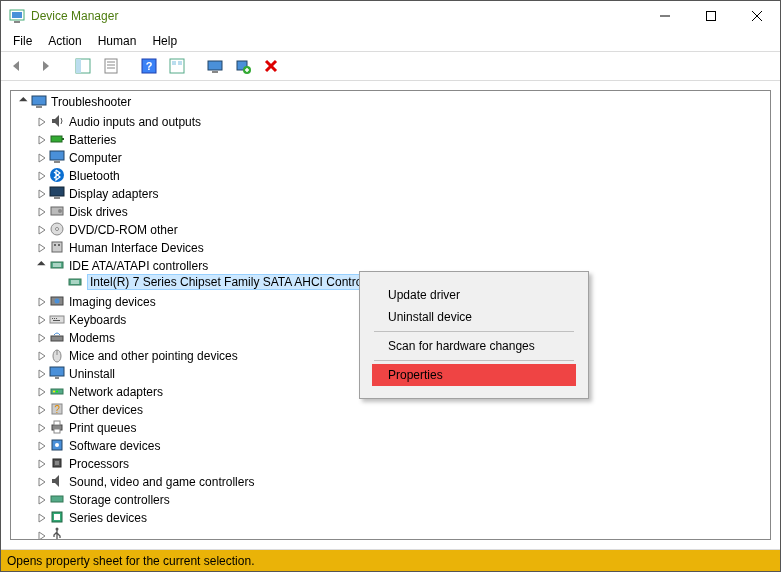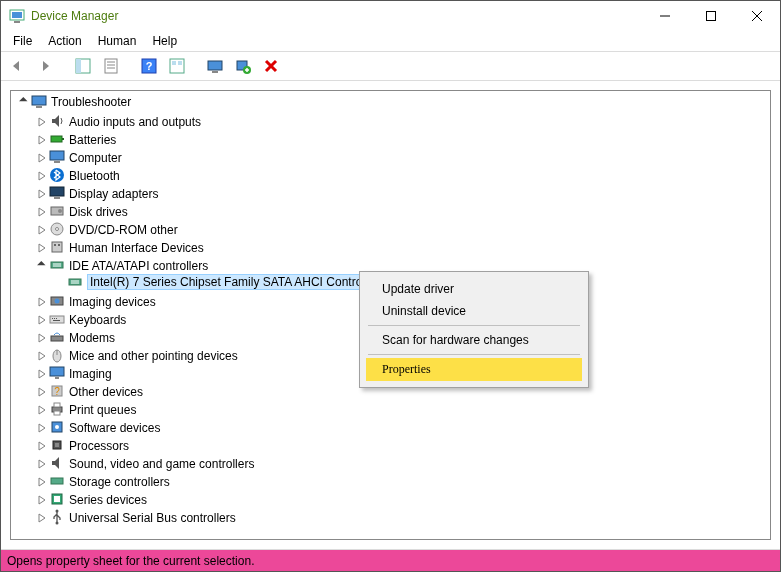--- a/index.html
+++ b/index.html
@@ -110,42 +110,41 @@
   .indent-2 { padding-left: 24px; align-items: flex-end; }
   .indent-3 { padding-left: 42px; }
   
   .context-menu {
     position:absolute;
     left:358px; top:270px;
     width:230px;
     background:#f0f0f0;
     border:1px solid #a0a0a0;
     box-shadow: 3px 3px 4px rgba(0,0,0,0.25);
-    padding:6px;
+    padding:12px;
     font-size:12px;
     z-index:10;
   }
   .cm-item {
     padding: 4px 16px;
   }
   .cm-item.highlight {
-    background:#fde047;
-    font-family:Liberation Serif, serif;
+    background:#ef4444;
   }
   .cm-sep {
     height:1px; background:#c0c0c0; margin:3px 2px;
   }
   
   .statusbar {
     height:22px;
     border-top:1px solid #dcdcdc;
     display:flex;align-items:center;
     padding:0 6px;
     font-size:12px;
-    background:#ec4899;
+    background:#eab308;
   }
 </style>
 </head>
 <body>
 
 <div class="titlebar">
   <span class="app-icon">
     <svg viewBox="0 0 16 16">
         <rect x="1" y="2" width="14" height="10" fill="#fff" stroke="#4a7"></rect>
         <rect x="3" y="4" width="10" height="6" fill="#4a90d9"></rect>
@@ -433,21 +432,34 @@
         <div class="node indent-2">
           <span class="expander">
             <svg width="10" height="10">
               <path d="M2 1 L8 5 L2 9 Z" fill="none" stroke="#808080"></path>
             </svg>
           </span>
           <span class="node-icon"><svg viewBox="0 0 16 16">
               <rect x="1" y="2" width="14" height="9" fill="#4a90d9" stroke="#246"></rect>
               <rect x="6" y="12" width="4" height="2" fill="#888"></rect>
             </svg></span>
-          <span class="node-label">Imaging</span>
+          <span class="node-label">Uninstall</span>
+        </div>
+        <div class="node indent-2">
+          <span class="expander">
+            <svg width="10" height="10">
+              <path d="M2 1 L8 5 L2 9 Z" fill="none" stroke="#808080"></path>
+            </svg>
+          </span>
+          <span class="node-icon"><svg viewBox="0 0 16 16">
+              <rect x="2" y="6" width="12" height="5" fill="#5a8" stroke="#375"></rect>
+              <circle cx="5" cy="8.5" r="1" fill="#ff0"></circle>
+              <circle cx="8" cy="8.5" r="1" fill="#0f0"></circle>
+            </svg></span>
+          <span class="node-label">Network adapters</span>
         </div>
         <div class="node indent-2">
           <span class="expander">
             <svg width="10" height="10">
               <path d="M2 1 L8 5 L2 9 Z" fill="none" stroke="#808080"></path>
             </svg>
           </span>
           <span class="node-icon"><svg viewBox="0 0 16 16">
               <rect x="3" y="3" width="10" height="10" fill="#ccc" stroke="#888"></rect>
               <text x="8" y="12" font-size="10" text-anchor="middle" fill="#d80">?</text>
@@ -529,21 +541,20 @@
           <span class="expander">
             <svg width="10" height="10">
               <path d="M2 1 L8 5 L2 9 Z" fill="none" stroke="#808080"></path>
             </svg>
           </span>
           <span class="node-icon"><svg viewBox="0 0 16 16">
               <path d="M8 2 L8 13 M8 5 L5 8 L5 10 M8 6 L11 9 L11 11" fill="none" stroke="#555" stroke-width="1.3"></path>
               <circle cx="8" cy="2" r="1.5" fill="#555"></circle>
               <circle cx="8" cy="14" r="1.5" fill="#555"></circle>
             </svg></span>
-          <span class="node-label">Universal Serial Bus controllers</span>
         </div>
       </div>
 
   </div>
 </div>
 
 <div class="statusbar">
   <span>Opens property sheet for the current selection.</span>
 </div>
 

